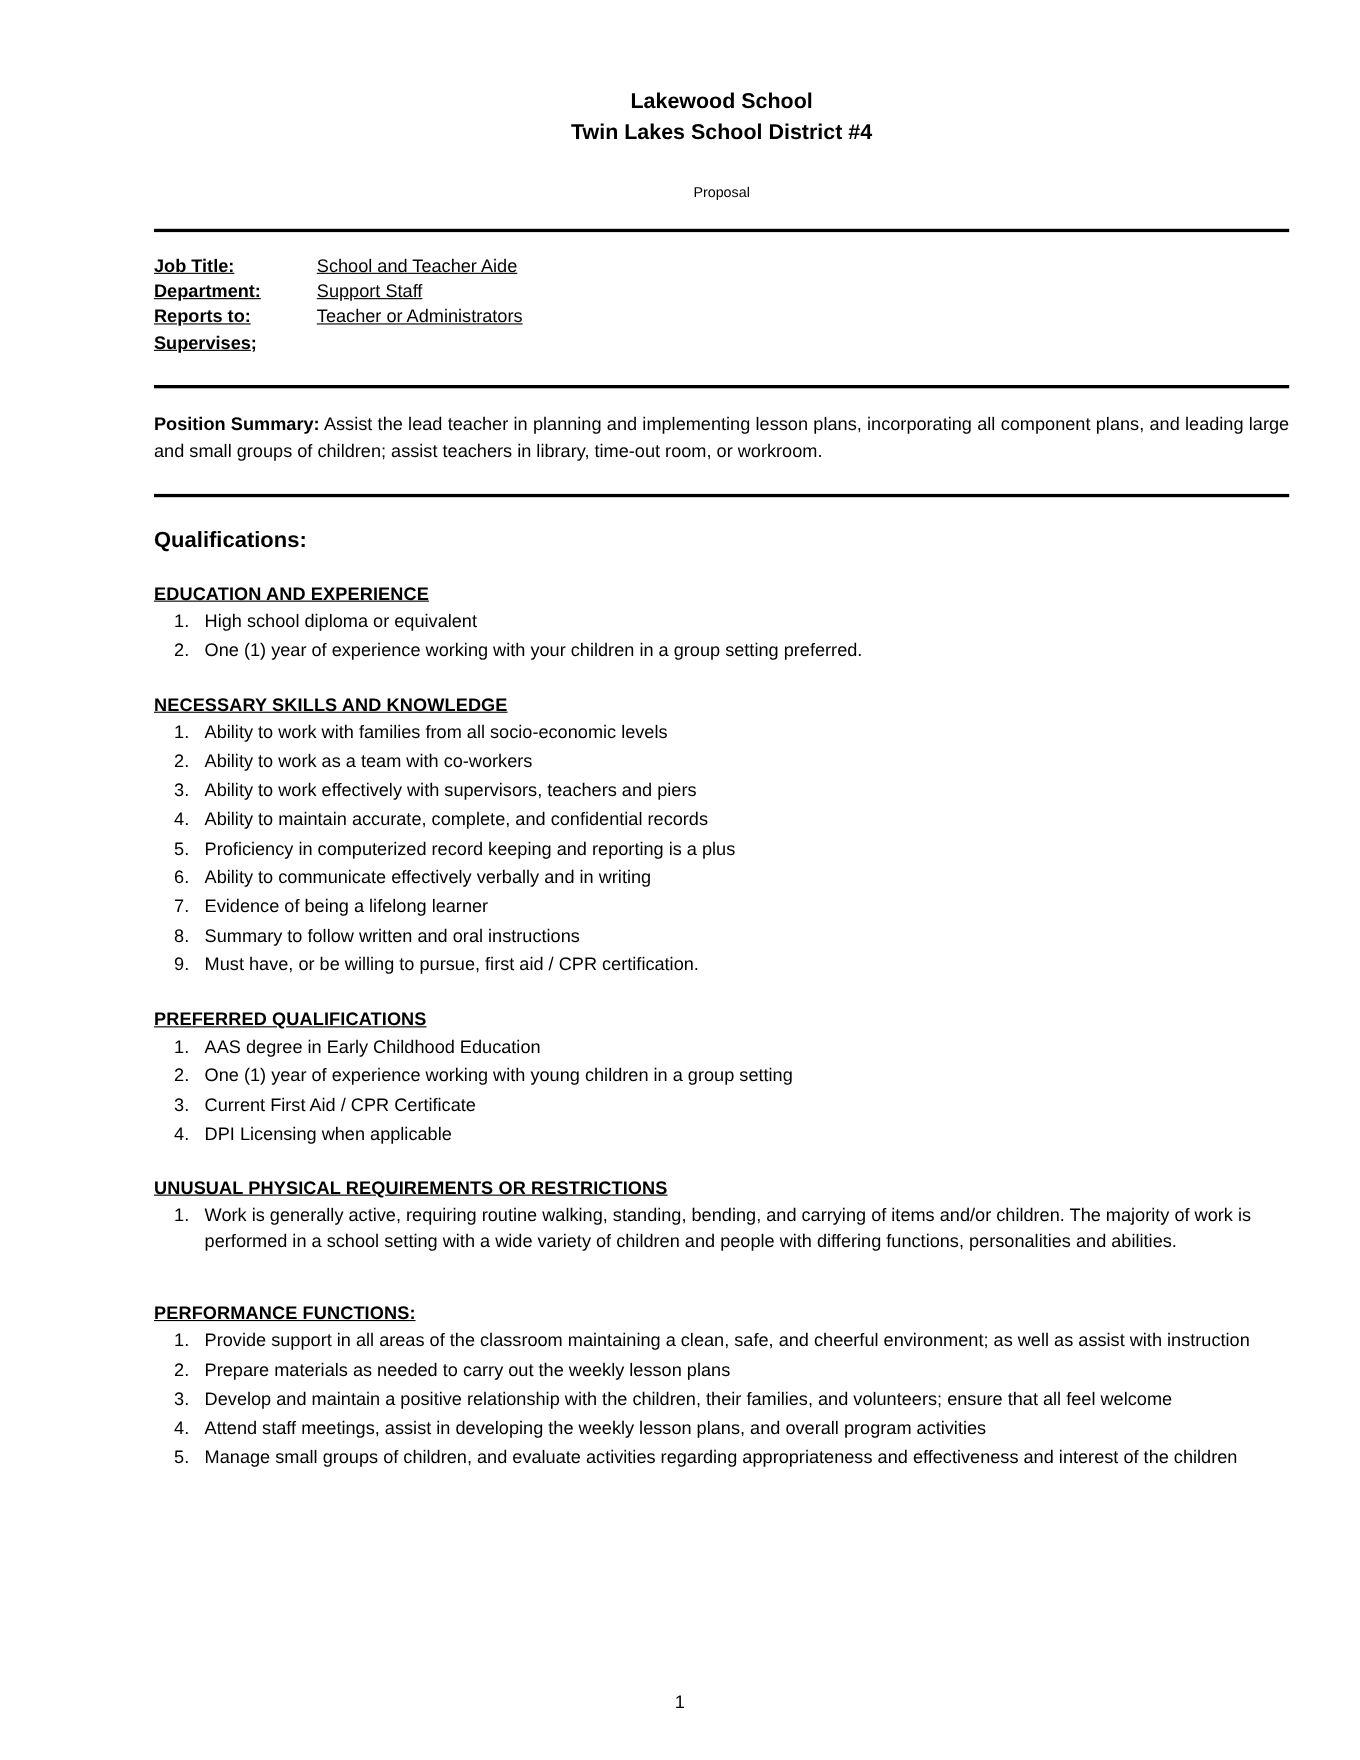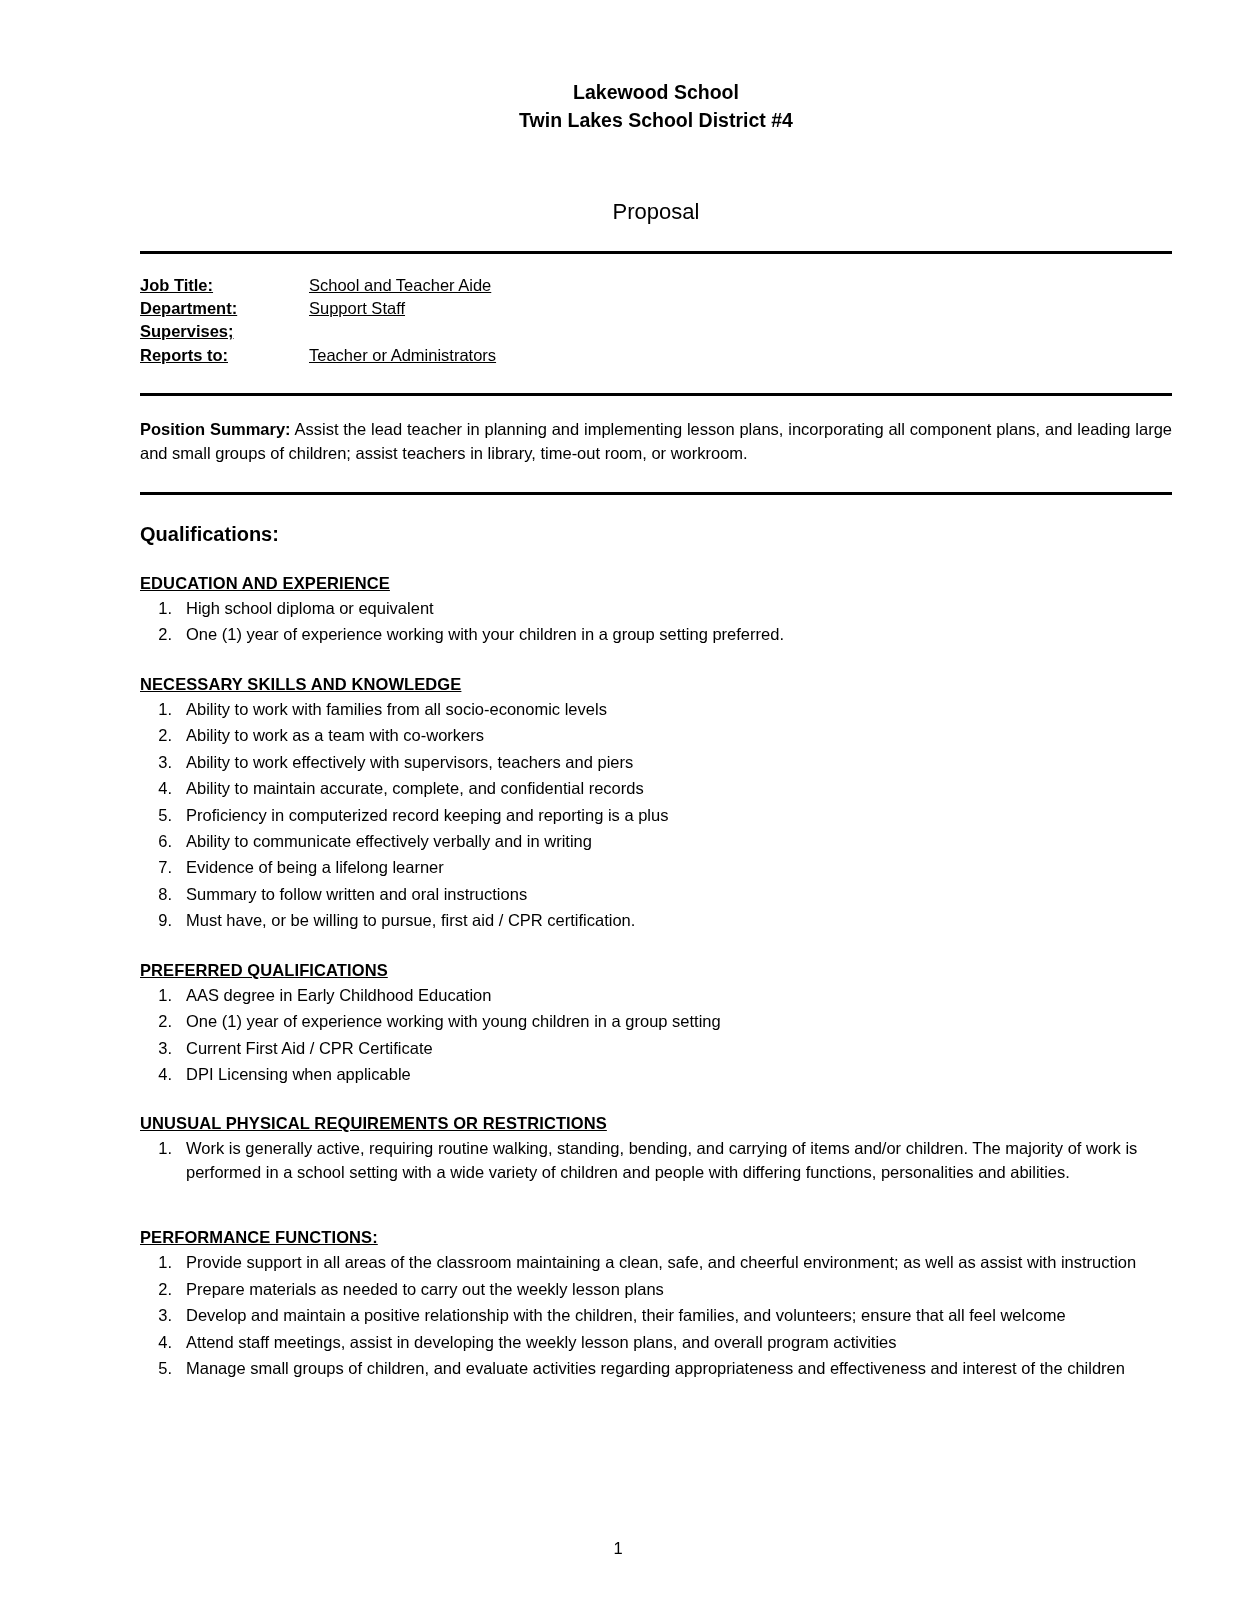--- a/index.html
+++ b/index.html
@@ -24,22 +24,22 @@
   }
   .doc-header {
     text-align: center;
     font-weight: bold;
     font-size: 19.5px;
     line-height: 1.45;
     margin-top: 18px;
   }
   .doc-subtitle {
     text-align: center;
-    font-size: 22px;
-    margin-top: 64px;
+    font-size: 13px;
+    margin-top: 32px;
   }
   .rule {
     border: none;
     border-top: 3px solid #000;
     margin: 26px 0 0 0;
   }
   .meta-block {
     margin-top: 20px;
     font-size: 16.5px;
     line-height: 1.42;
@@ -49,21 +49,20 @@
     align-items: baseline;
     text-decoration: underline;
   }
   .meta-label {
     font-weight: bold;
     width: 148px;
     flex: 0 0 148px;
   }
   .meta-value {
     flex: 1 1 auto;
-    margin-left: 21px;
   }
   .summary {
     margin-top: 22px;
     font-size: 16.5px;
     line-height: 1.45;
     text-align: justify;
   }
   .summary b { font-weight: bold; }
   .qual-title {
     margin-top: 28px;
@@ -131,27 +130,27 @@
   <div class="meta-block">
     <div class="meta-row">
       <div class="meta-label">Job Title:</div>
       <div class="meta-value">School and Teacher Aide</div>
     </div>
     <div class="meta-row">
       <div class="meta-label">Department:</div>
       <div class="meta-value">Support Staff</div>
     </div>
     <div class="meta-row">
+      <div class="meta-label">Reports to:</div>
+      <div class="meta-value">Teacher or Administrators</div>
+    </div>
+    <div class="meta-row">
       <div class="meta-label">Supervises;</div>
       <div class="meta-value"></div>
     </div>
-    <div class="meta-row">
-      <div class="meta-label">Reports to:</div>
-      <div class="meta-value">Teacher or Administrators</div>
-    </div>
   </div>
 
   <hr class="rule">
 
   <div class="summary">
     <b>Position Summary:</b><span> Assist the lead teacher in planning and implementing lesson plans, incorporating all component plans, and leading large and small groups of children; assist teachers in library, time-out room, or workroom.</span>
   </div>
 
   <hr class="rule">
 

